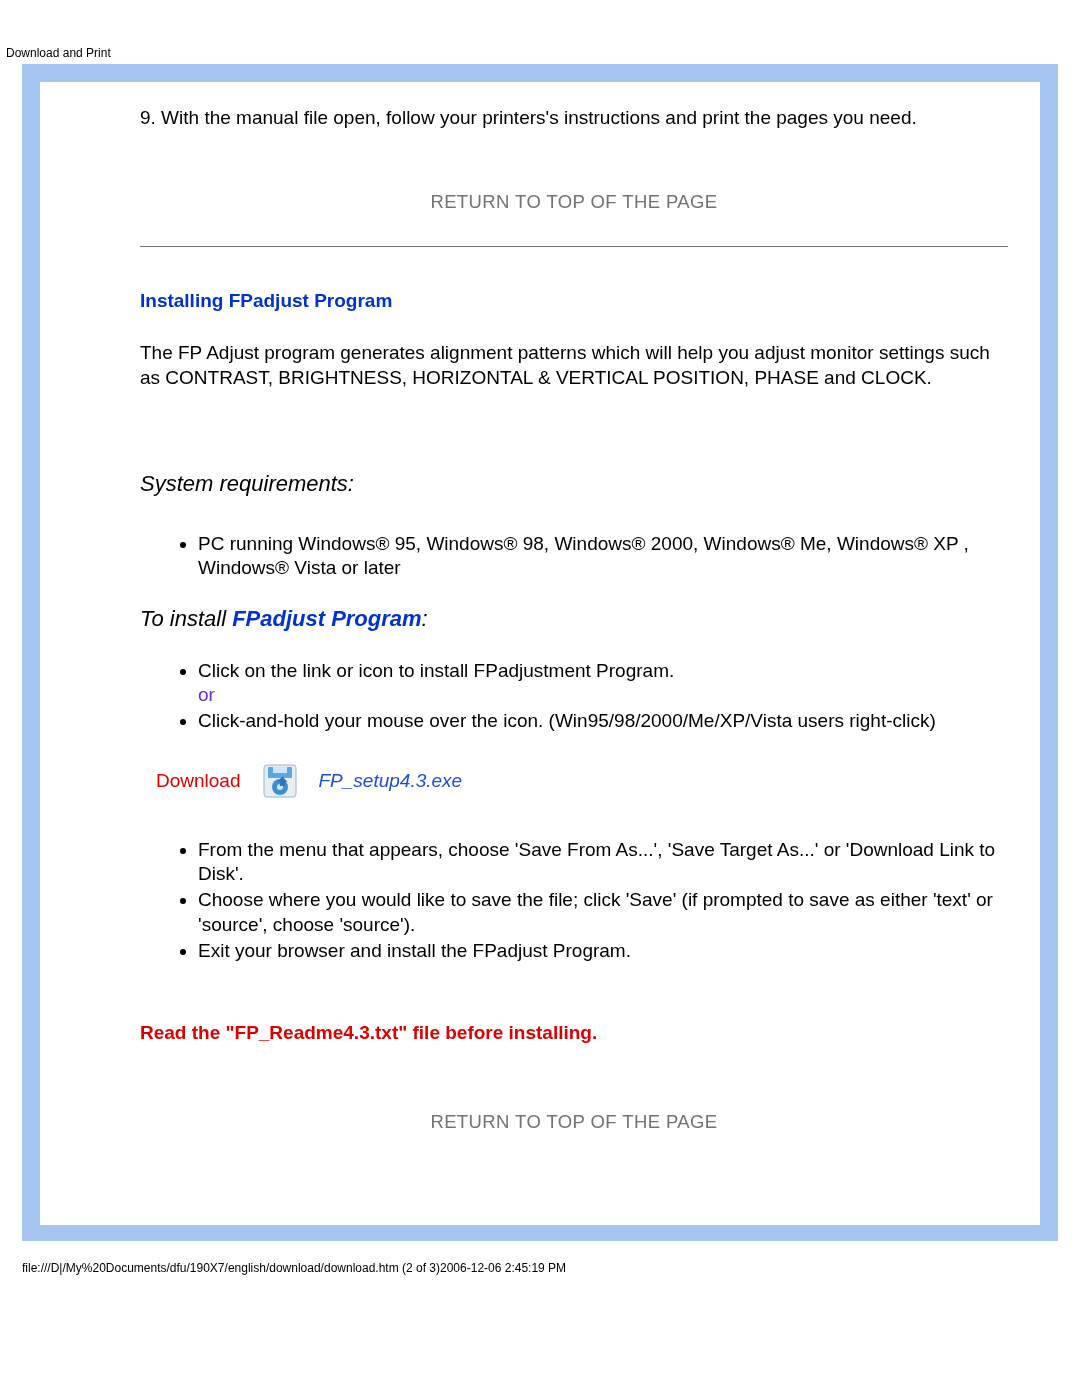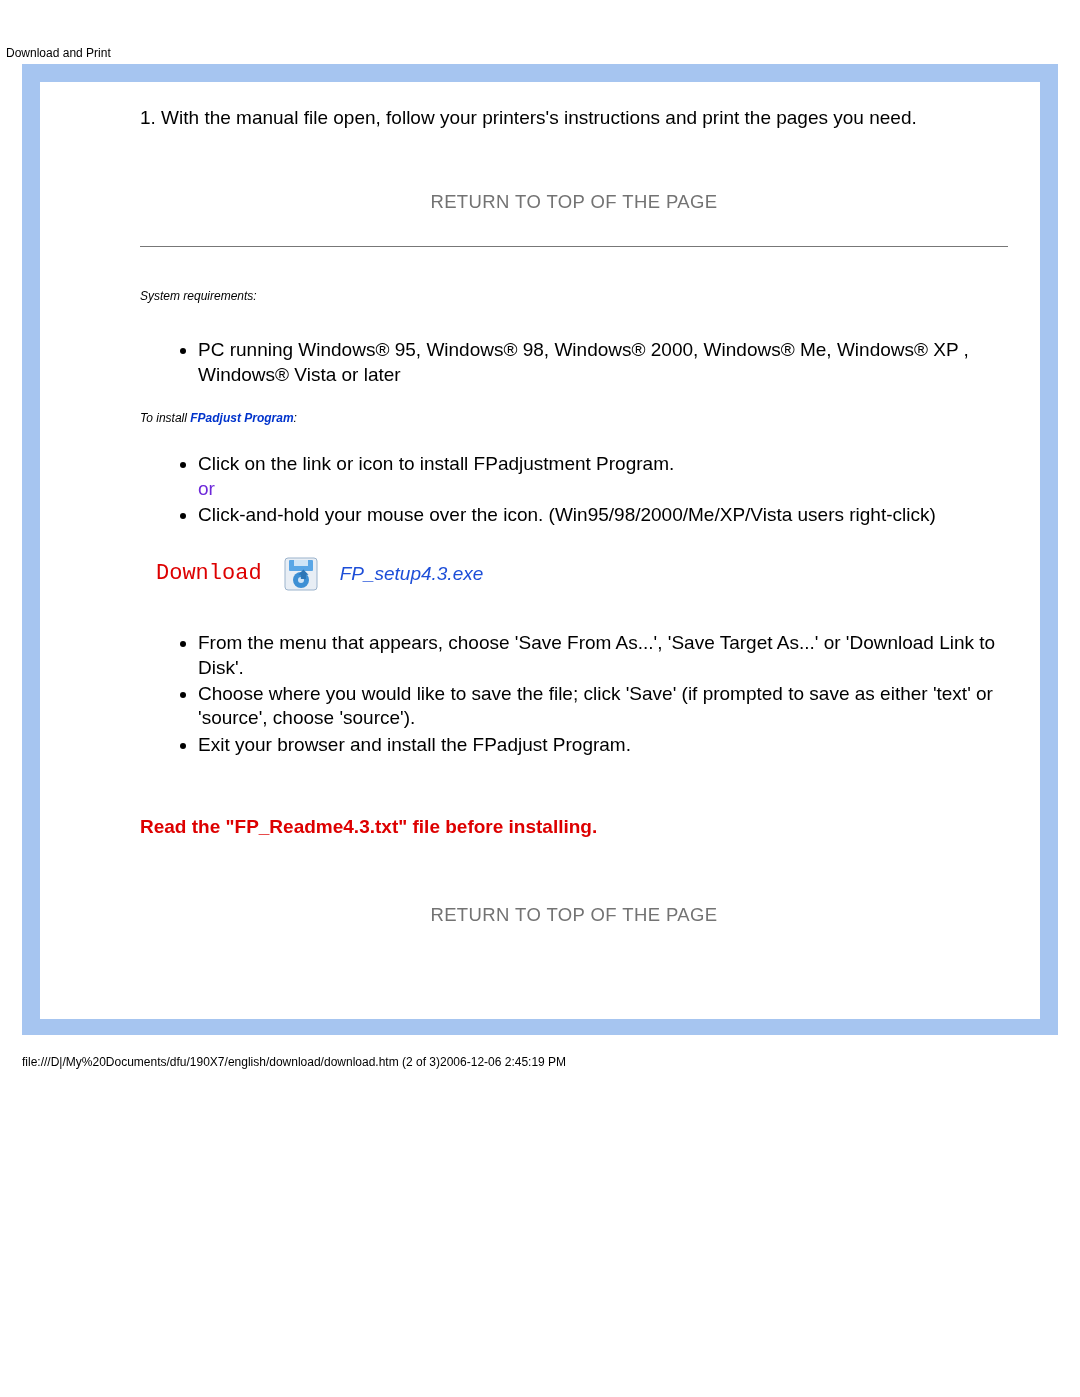--- a/index.html
+++ b/index.html
@@ -44,21 +44,21 @@
   .section-heading {
     color: #0033cc;
     font-weight: bold;
     font-size: 19px;
     margin-bottom: 28px;
   }
   .body-para { margin-bottom: 80px; }
   .subhead-italic {
     font-style: italic;
     margin-bottom: 28px;
-    font-size: 12px;
+    font-size: 22px;
   }
   .to-install { margin-bottom: 26px; }
   .to-install .blue { color: #0033cc; font-weight: bold; }
   ul.disc {
     list-style-type: disc;
     margin: 3px 0 24px 0;
     padding-left: 58px;
   }
   ul.disc li {
     margin-bottom: 2px;
@@ -66,21 +66,21 @@
     font-size: 19px;
     line-height: 1.28;
   }
   .or-red { color: #6d28d9; }
   .dl-row {
     display: flex;
     align-items: center;
     gap: 22px;
     margin: 30px 0 40px 16px;
   }
-  .dl-label { color: #dd0000; font-size: 22px; font-family: Liberation Mono, monospace; }
+  .dl-label { color: #dd0000; font-size: 19px; }
   .dl-icon {
     width: 34px; height: 34px;
     display: inline-block;
   }
   .dl-file a { color: #1d4ed8; text-decoration: none; font-size: 19px; font-style: italic; }
   .red-bold {
     color: #dd0000;
     font-weight: bold;
     margin: 58px 0 64px 0;
     font-size: 19px;
@@ -94,29 +94,31 @@
   .after-dl-list { margin-bottom: 0; }
 </style>
 </head>
 <body>
 
 <div class="header-label">Download and Print</div>
 
 <div class="outer-frame">
   <div class="content">
 
-    <div class="instr-line">1. With the manual file open, follow your printers's instructions and print the pages you need.</div>
+    <div class="instr-line">9. With the manual file open, follow your printers's instructions and print the pages you need.</div>
 
     <div class="return-link">
       <a href="#">RETURN TO TOP OF THE PAGE</a>
     </div>
 
     <hr class="sep">
 
+    <div class="section-heading">Installing FPadjust Program</div>
 
+    <div class="body-para">The FP Adjust program generates alignment patterns which will help you adjust monitor settings such as CONTRAST, BRIGHTNESS, HORIZONTAL &amp; VERTICAL POSITION, PHASE and CLOCK.</div>
 
     <div class="subhead-italic sysreq-block">System requirements:</div>
 
     <ul class="disc">
       <li>PC running Windows® 95, Windows® 98, Windows® 2000, Windows® Me, Windows® XP , Windows® Vista or later</li>
     </ul>
 
     <div class="subhead-italic to-install">
       <span>To install </span><span class="blue">FPadjust Program</span><span>:</span>
     </div>

